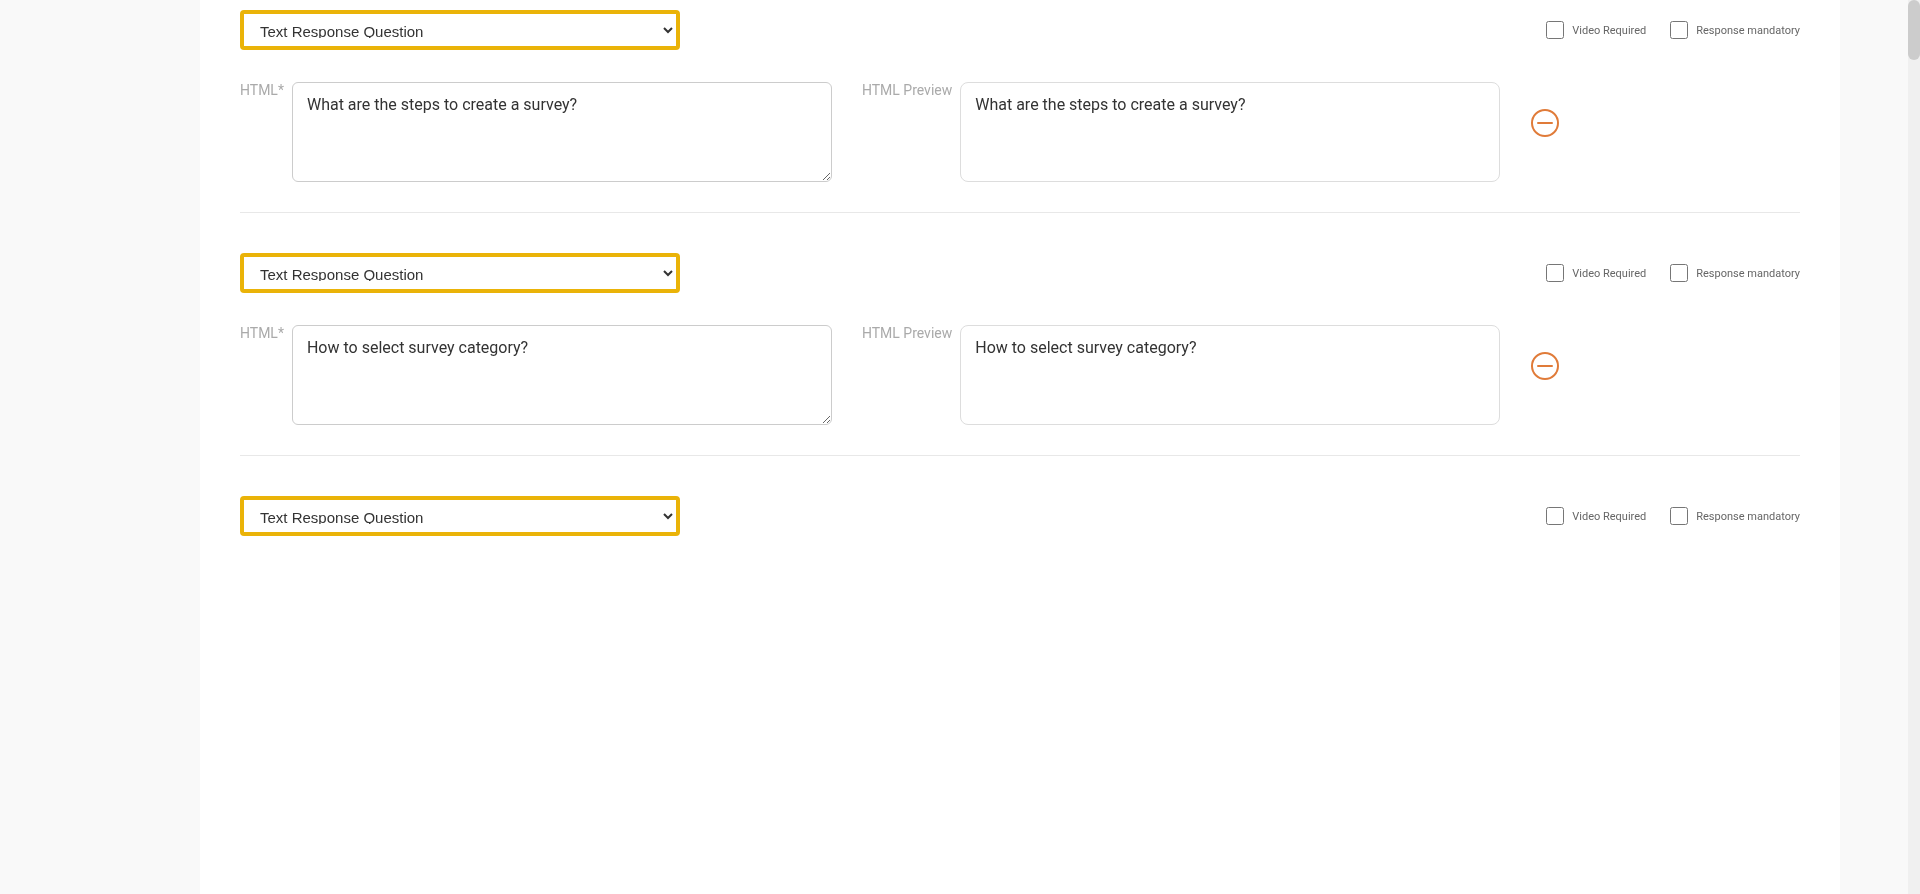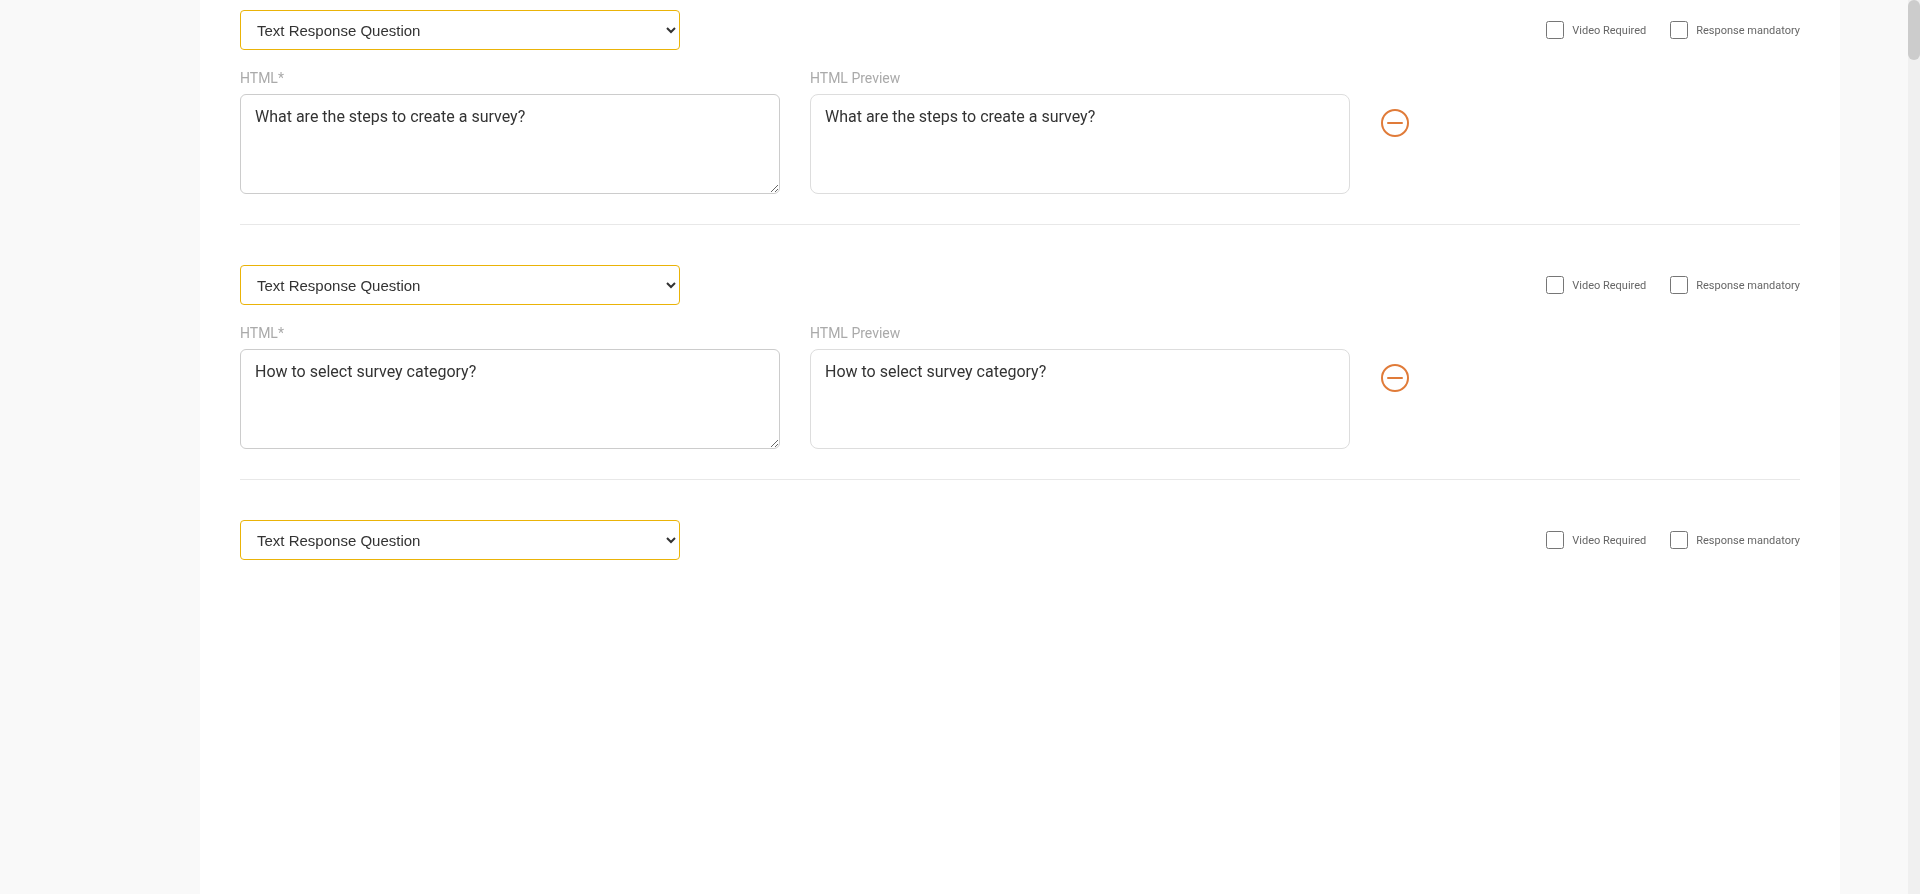--- a/index.html
+++ b/index.html
@@ -72,21 +72,21 @@
       display: flex;
       align-items: center;
       justify-content: space-between;
       margin-bottom: 20px;
     }
 
     .question-type-select {
       width: 440px;
       height: 40px;
       padding: 8px 12px;
-      border: 1px solid #eab308;
+      border: 4px solid #eab308;
       border-radius: 4px;
       background: #fff;
       font-size: 15px;
       color: #333;
       appearance: auto;
       cursor: pointer;
     }
 
     .checkbox-group {
       display: flex;
@@ -117,22 +117,23 @@
 
     .fields-row {
       display: flex;
       gap: 30px;
       align-items: flex-start;
       position: relative;
     }
 
     .field-group {
       display: flex;
-      flex-direction: column;
+      flex-direction: row;
       gap: 8px;
+      margin-top: 12px;
     }
 
     .field-label {
       font-size: 14px;
       color: #aaa;
       font-weight: 400;
     }
 
     .html-textarea {
       width: 540px;

